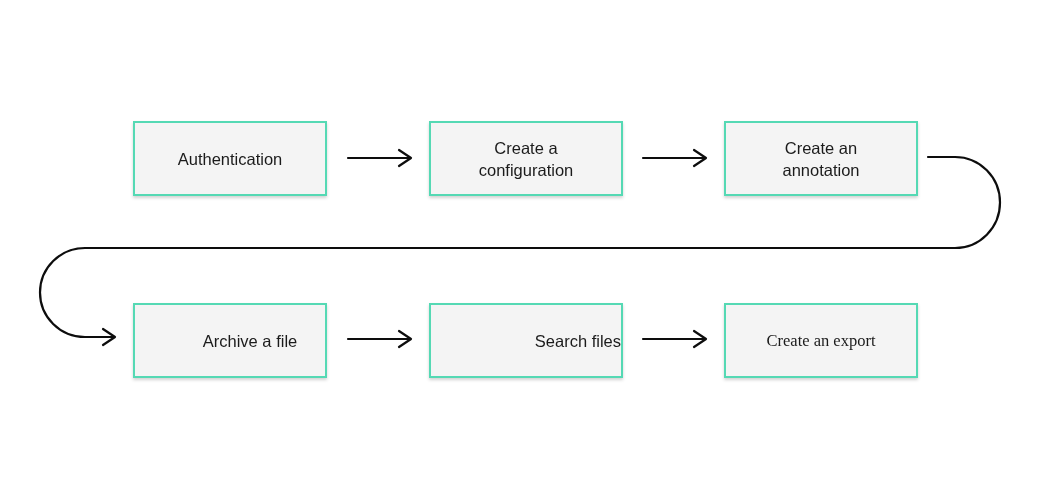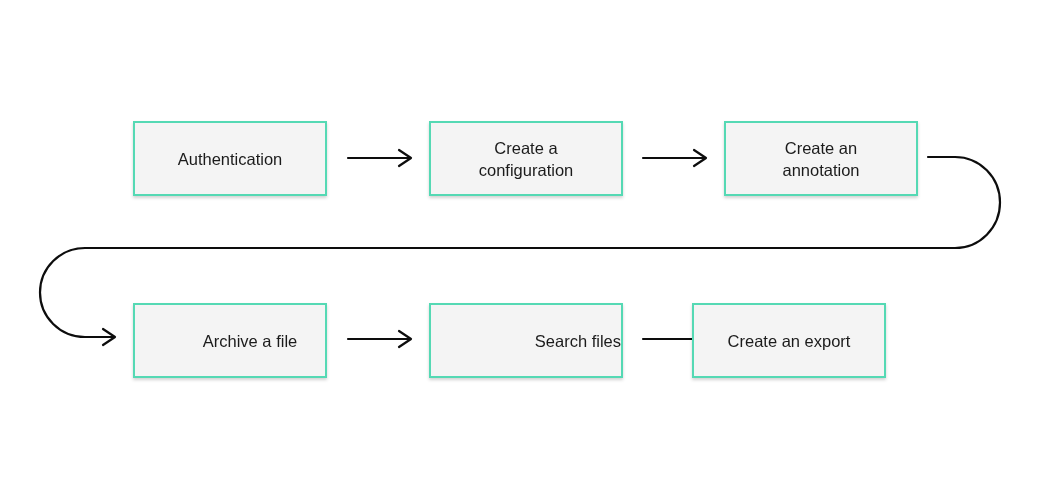--- a/index.html
+++ b/index.html
@@ -57,21 +57,21 @@
     line-height: 22px;
     color: var(--text-color);
     white-space: pre-line;
   }
   
   .pos-r1c1 { left: 133px; top: 121px; }
   .pos-r1c2 { left: 429px; top: 121px; }
   .pos-r1c3 { left: 724px; top: 121px; }
   .pos-r2c1 { left: 133px; top: 303px; padding-left: 40px; }
   .pos-r2c2 { left: 429px; top: 303px; justify-content: flex-end; }
-  .pos-r2c3 { left: 692px; top: 303px; }
+  .pos-r2c3 { left: 724px; top: 303px; font-family: Liberation Serif, serif; }
 </style>
 </head>
 <body>
 
 <div class="canvas">
 
   <svg class="edge-layer" viewBox="0 0 1038 499" aria-hidden="true">
 
     <g>
       <path d="M348 158 H409"></path>

